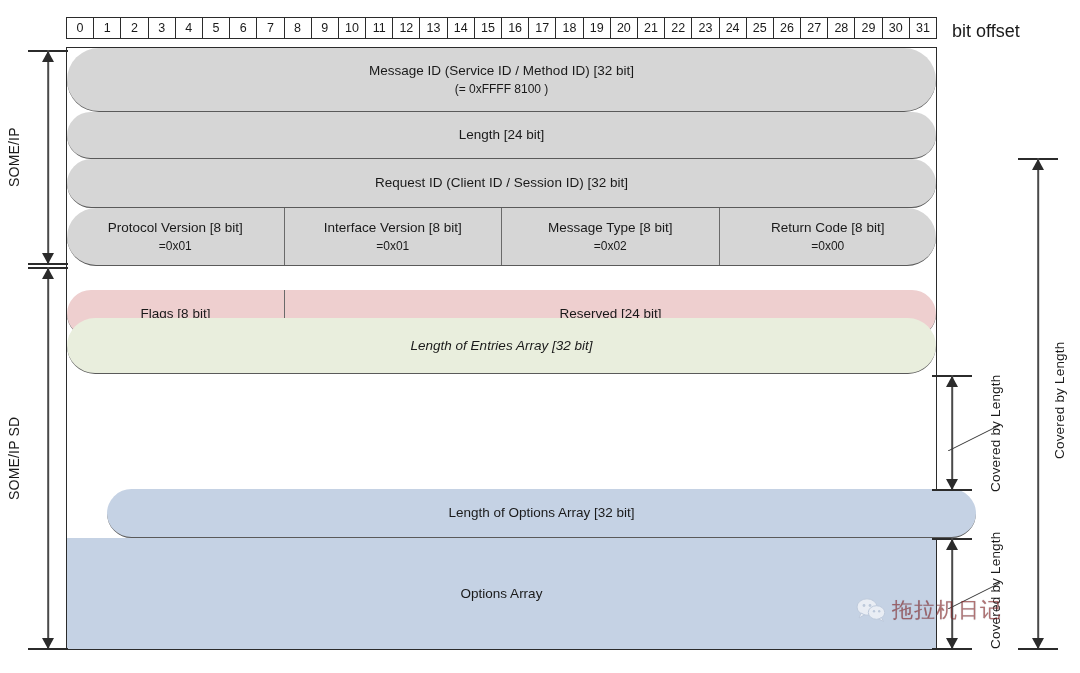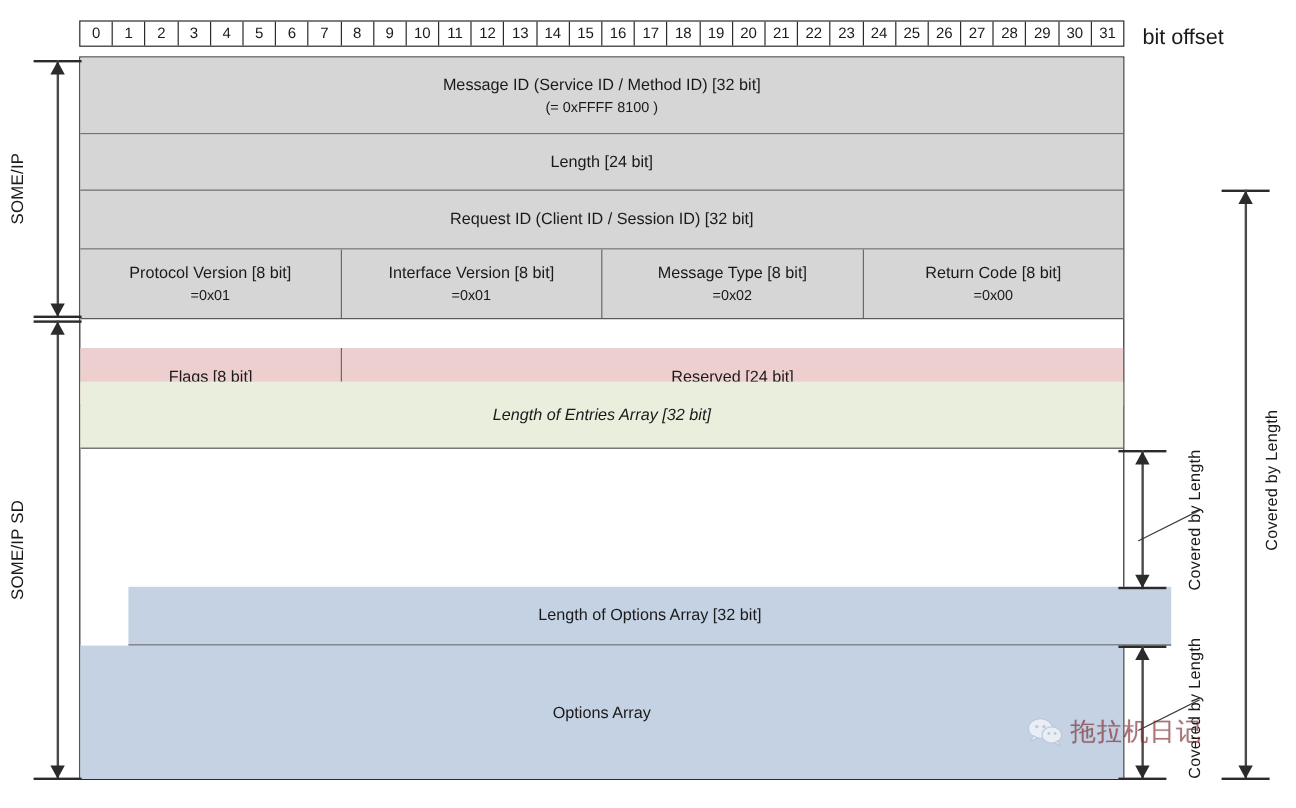--- a/index.html
+++ b/index.html
@@ -51,21 +51,21 @@
     display:flex;flex-direction:column;
     align-items:center;justify-content:center;
     box-sizing:border-box;
     border-right:1px solid #6a6a6a;
     font-size:13.5px;
     line-height:1.45;
     text-align:center;
   }
   .field:last-child{border-right:none;}
   .field .sub{font-size:12px;}
-  .sep{border-bottom:1px solid #5a5a5a;}
+  .sep{border-bottom:1px solid #5a5a5a;border-radius:32px;}
 
   .gray{background:#d6d6d6;}
   .pink{background:#eecfcf;}
   .green{background:#e9eedd;}
   .blue{background:#c5d2e4;}
 
   
   .vdim{position:absolute;}
   .vdim .line{
     position:absolute;left:50%;top:0;width:1.6px;height:100%;

